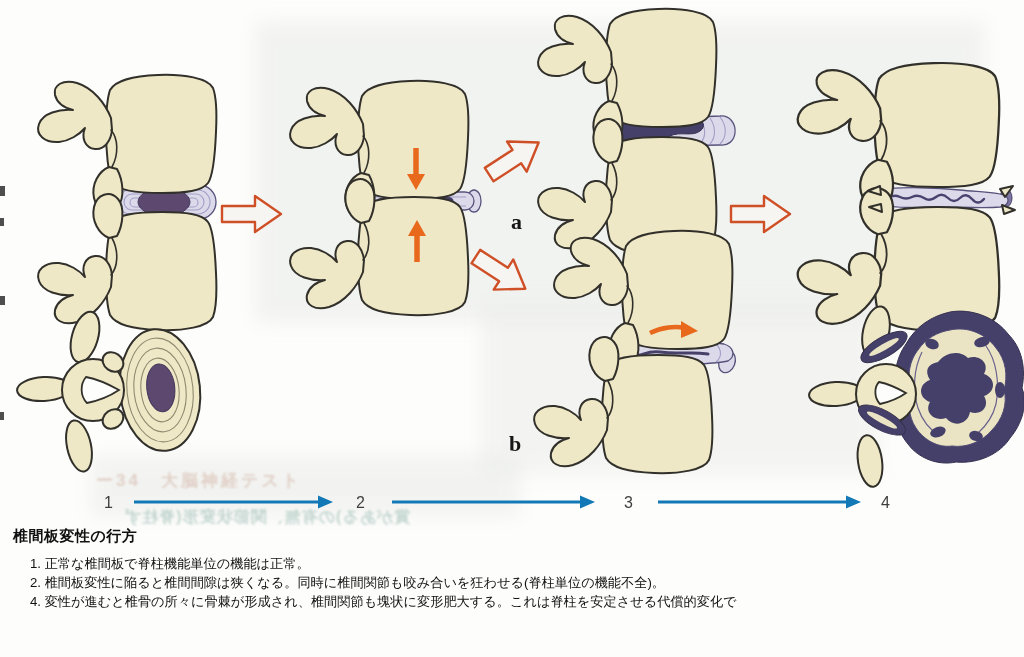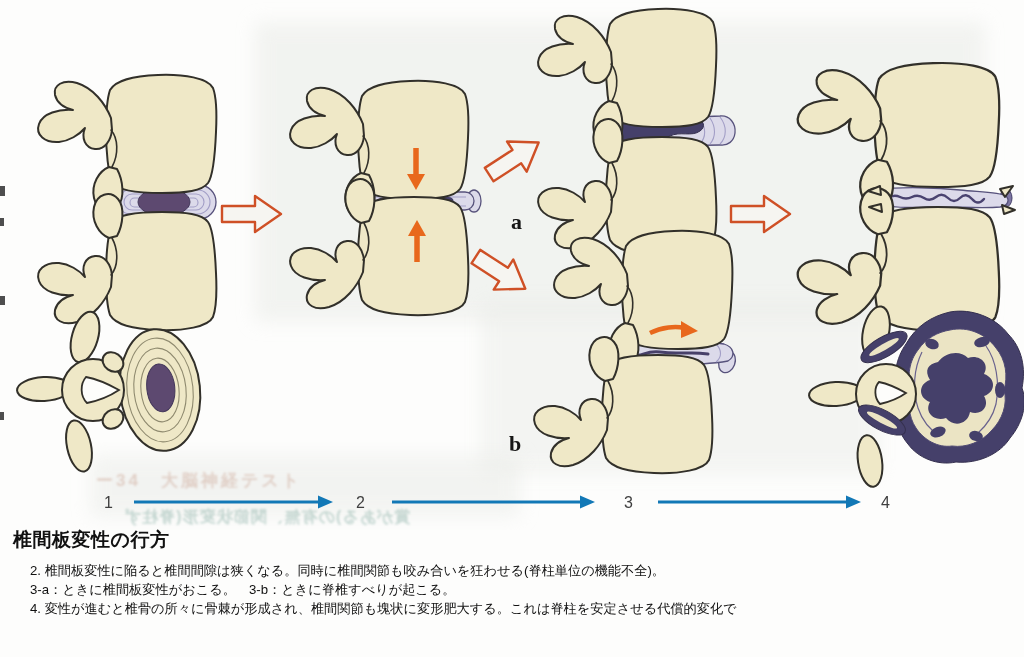--- a/index.html
+++ b/index.html
@@ -28,21 +28,21 @@
   .patch{fill:#e9ebe7;}
   .ghost1{font-size:17px;font-weight:bold;fill:#c08d78;opacity:.35;letter-spacing:3px;}
   .ghost2{font-size:16px;font-weight:bold;fill:#7ea89e;opacity:.42;letter-spacing:1px;}
   .squig{fill:none;stroke:#474069;stroke-width:3;stroke-linecap:round;}
   .squig2{fill:none;stroke:#4a4370;stroke-width:2.4;stroke-linecap:round;}
   .contour{fill:none;stroke:#69628e;stroke-width:1.2;}
   .speck{fill:#2f2f2f;opacity:.85;}
 
   
   .caption{position:absolute;left:13px;top:527px;color:#111;width:1000px;}
-  .cap-title{font-size:19px;font-weight:700;letter-spacing:.5px;margin:0 0 8px 0;}
+  .cap-title{font-size:15px;font-weight:700;letter-spacing:.5px;margin:0 0 8px 0;}
   .cap-line{font-size:13.2px;line-height:19.2px;margin-left:17px;white-space:nowrap;}
   .cap-line.cont{margin-left:30px;}
 </style>
 </head>
 <body>
 
 <div class="page">
 
 <svg class="fig" width="1024" height="530" viewBox="0 0 1024 530" xmlns="http://www.w3.org/2000/svg">
   <defs>
@@ -234,18 +234,18 @@
     <polygon class="tlh" points="580,495.5 580,508.5 595,502"></polygon>
     <text class="num" x="624" y="508">3</text>
     <line class="tl" x1="658" y1="502" x2="846" y2="502"></line>
     <polygon class="tlh" points="846,495.5 846,508.5 861,502"></polygon>
     <text class="num" x="881" y="508">4</text>
   </g>
 </svg>
 
 <div class="caption">
   <div class="cap-title">椎間板変性の行方</div>
+  <div class="cap-line">1. 正常な椎間板で脊柱機能単位の機能は正常。</div>
   <div class="cap-line">2. 椎間板変性に陥ると椎間間隙は狭くなる。同時に椎間関節も咬み合いを狂わせる(脊柱単位の機能不全)。</div>
-  <div class="cap-line">3-a：ときに椎間板変性がおこる。　3-b：ときに脊椎すべりが起こる。</div>
   <div class="cap-line">4. 変性が進むと椎骨の所々に骨棘が形成され、椎間関節も塊状に変形肥大する。これは脊柱を安定させる代償的変化で</div>
 </div>
 
 </div>
 
 </body></html>

